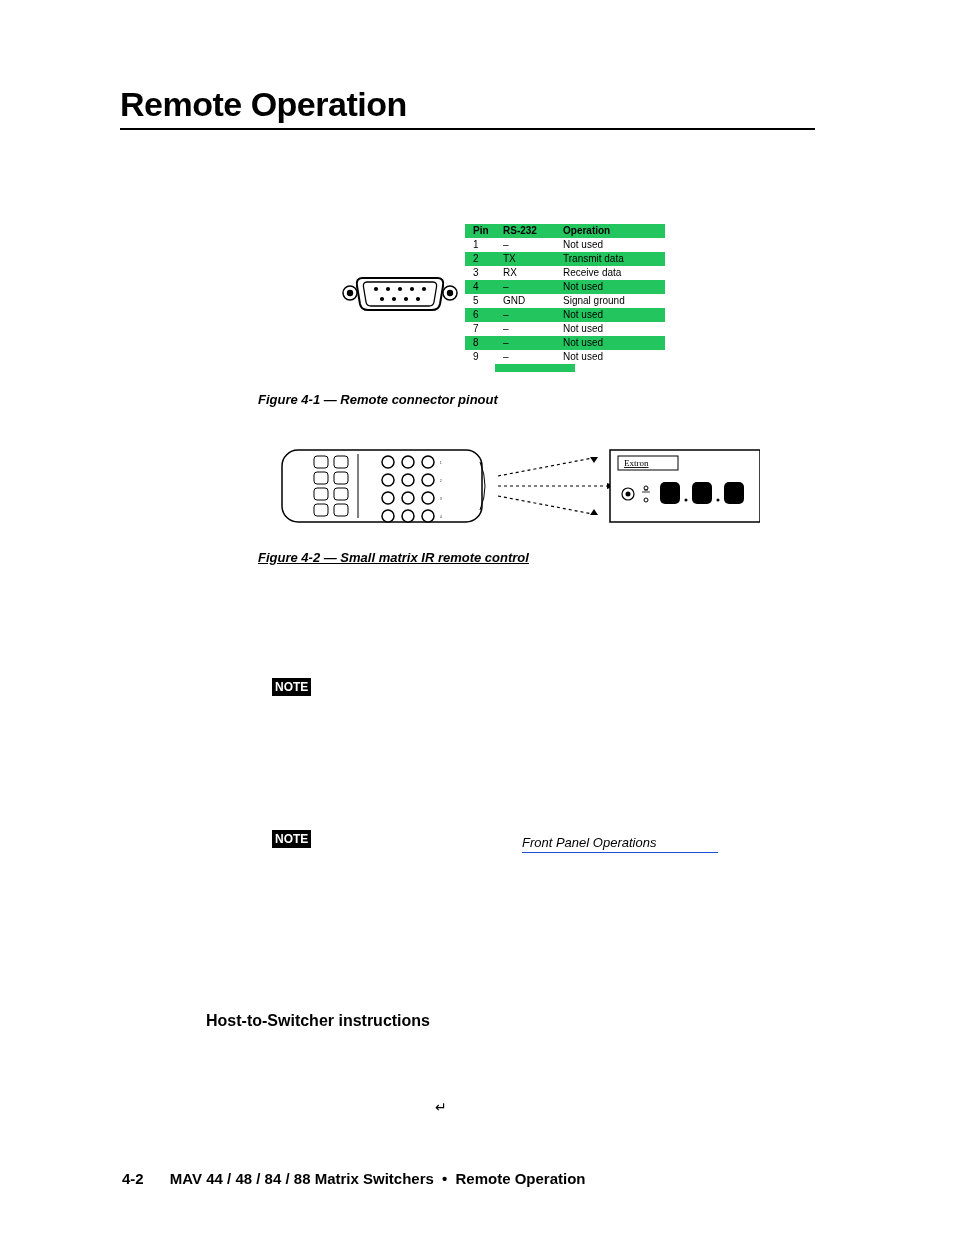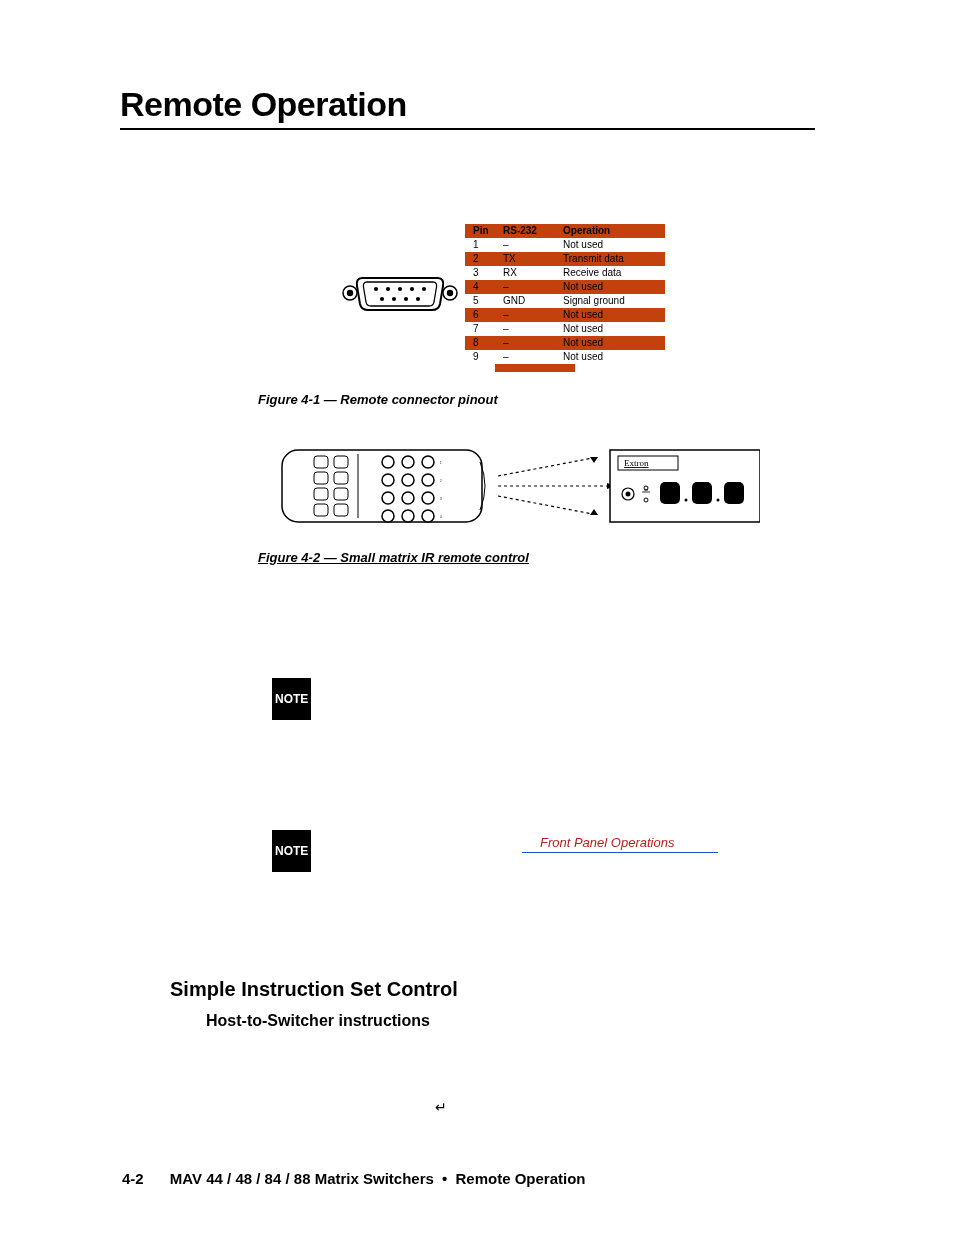--- a/index.html
+++ b/index.html
@@ -53,21 +53,21 @@
   }
   .pinout-table .row {
     display: flex;
     height: 14px;
     line-height: 14px;
     font-size: 10px;
   }
   .pinout-table .c1 { width: 30px;  padding-left: 8px;}
   .pinout-table .c2 { width: 60px; }
   .pinout-table .c3 { width: 100px; }
-  .shade { background: #c2410c; }
+  .shade { background: #22c55e; }
 
   
   .connector {
     position: absolute;
     left: 340px;
     top: 272px;
   }
 
   
   .caption {
@@ -87,35 +87,34 @@
   }
 
   
   .note-badge {
     position: absolute;
     background: #000;
     color: #fff;
     font-weight: 700;
     font-size: 12px;
     line-height: 16px;
-    padding: 12px 2px;
+    padding: 0 2px;
     border: 1px solid #000;
   }
   .note-badge::before,
   .note-badge::after {
     content: "";
   }
   .note-text {
     position: absolute;
     font-size: 13px;
     line-height: 1.3;
   }
   .link-plain {
-    color: #b91c1c;
-    margin-left: 18px;
+    color: #000000;
   }
   .hr-under-link {
     position: absolute;
     height: 1px;
     background: #1a4fd6;
   }
 
   
   .h2 {
     position: absolute;
@@ -317,21 +316,20 @@
 
   <div class="caption" style="left:258px; top:550px;text-decoration:underline;">Figure 4-2 — Small matrix IR remote control</div>
 
   <div class="note-badge" style="left:272px; top:678px;">NOTE</div>
 
   <div class="note-badge" style="left:272px; top:830px;">NOTE</div>
 
   <div class="hr-under-link" style="left:522px; top:852px; width:196px;"></div>
   <a class="note-text link-plain" style="left:522px; top:835px; font-style:italic; border:none; text-decoration:none;">Front Panel Operations</a>
 
-  <div class="h2" style="left:170px; top:978px;">Simple Instruction Set Control</div>
   <div class="h3" style="left:206px; top:1012px;text-align:right;">Host-to-Switcher instructions</div>
 
   <div class="enter-sym" style="left:435px; top:1099px;">↵</div>
 
   <div class="footer">
     <span>4-2</span>
     <span class="sec">MAV 44 / 48 / 84 / 88 Matrix Switchers</span>
     <span style="margin:0 4px;">•</span>
     <span class="rest">Remote Operation</span>
   </div>

